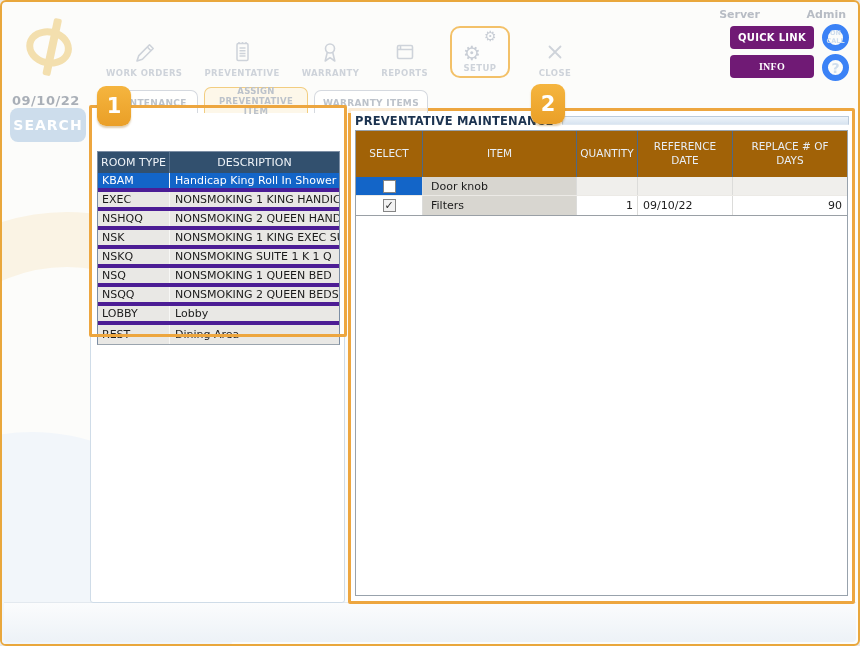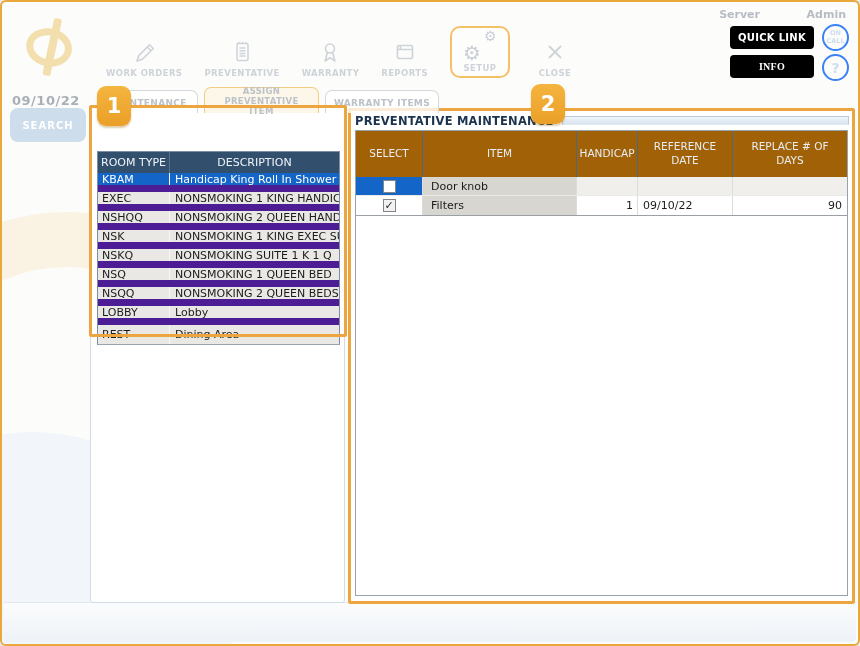--- a/index.html
+++ b/index.html
@@ -19,51 +19,51 @@
   .tool { display:flex; flex-direction:column; align-items:center; gap:4px; color:#ced3da; font-size:8.5px; font-weight:bold; letter-spacing:.4px; min-width:46px; }
   .tool svg { display:block; }
   .setup-box { border:2px solid #f3c169; border-radius:10px; padding:5px 10px 3px; background:rgba(255,255,255,.4); }
   .gears-wrap { position:relative; width:36px; height:26px; color:#c9ced6; }
   .gear-big   { position:absolute; left:1px; bottom:-4px; font-size:20px; line-height:1; }
   .gear-small { position:absolute; right:1px; top:-4px; font-size:14px; line-height:1; }
 
   .hdr-label { position:absolute; color:#b7bcc4; font-size:11px; font-weight:bold; z-index:1; }
   .server-label { right:98px; top:6px; }
   .admin-label  { right:12px; top:6px; }
-  .blue-btn { position:absolute; right:44px; width:84px; height:23px; background:#000000; border-radius:4px; color:#fff; font-weight:bold; font-size:10px; line-height:23px; text-align:center; letter-spacing:.3px; z-index:1; }
+  .blue-btn { position:absolute; right:44px; width:84px; height:23px; background:#701a75; border-radius:4px; color:#fff; font-weight:bold; font-size:10px; line-height:23px; text-align:center; letter-spacing:.3px; z-index:1; }
   .btn-quicklink { top:24px; }
   .btn-info      { top:53px;font-family:Liberation Serif, serif; }
-  .circle-btn { position:absolute; right:9px; width:27px; height:27px; border-radius:50%; border:2px solid #3b82f6; color:#cfdded; display:flex; align-items:center; justify-content:center; text-align:center; z-index:1; }
+  .circle-btn { position:absolute; right:9px; width:27px; height:27px; border-radius:50%; border:6px solid #3b82f6; color:#cfdded; display:flex; align-items:center; justify-content:center; text-align:center; z-index:1; }
   .oncall { top:22px; font-size:6.5px; font-weight:bold; line-height:1.15; }
   .help   { top:52px; font-size:14px; font-weight:bold; }
 
   .date-label { position:absolute; left:10px; top:91px; color:#a9afb7; font-size:13px; font-weight:bold; letter-spacing:.5px; z-index:1; }
-  .search-btn { position:absolute; left:8px; top:106px; width:76px; height:34px; background:#cdddec; border-radius:8px; color:#fff; font-weight:bold; font-size:10px; letter-spacing:1px; display:flex; align-items:center; justify-content:center; z-index:1; }
+  .search-btn { position:absolute; left:8px; top:106px; width:76px; height:34px; background:#cdddec; border-radius:8px; color:#fff; font-weight:bold; font-size:14px; letter-spacing:1px; display:flex; align-items:center; justify-content:center; z-index:1; }
 
   
   .tabs { position:absolute; left:96px; top:85px; display:flex; gap:6px; align-items:flex-end; z-index:3; }
   .tab { height:23px; padding:2px 8px 0; border:1px solid #d5d9df; border-bottom:none; border-radius:7px 7px 0 0; background:rgba(255,255,255,.78); color:#bcc2ca; font-weight:bold; font-size:9px; letter-spacing:.3px; text-align:center; display:flex; align-items:center; justify-content:center; min-width:100px; }
-  .tab-wide { width:115px; font-size:8.5px; line-height:1.2; padding:1px 21px 0; }
+  .tab-wide { width:104px; font-size:8.5px; line-height:1.2; padding:1px 21px 0; }
   .tab.active { background:#fdf7e9; border-color:#f2cd80; height:26px; }
 
   
   .badge { position:absolute; width:34px; height:40px; background:linear-gradient(#f5b53f,#ea9f27); border-radius:9px; color:#fff; font-weight:bold; font-size:21px; display:flex; align-items:center; justify-content:center; z-index:20; box-shadow:0 2px 2px rgba(160,110,20,.35); }
   .badge-1 { left:95px; top:84px; }
   .badge-2 { left:529px; top:82px; }
 
   
   .left-panel { position:absolute; left:88px; top:104px; width:255px; height:497px; background:#fff; border:1px solid #cfdce8; border-radius:3px; z-index:2; }
   .frame-1 { position:absolute; left:87px; top:103px; width:258px; height:232px; border:3px solid #EDA63F; border-radius:2px; z-index:10; pointer-events:none; }
 
   .room-table { position:absolute; left:95px; top:126px; width:243px; z-index:4; border:1px solid #7c8ea4; border-bottom:1px solid #9aa4ae; font-size:11px; background:#e9e8e5;margin-top:23px; }
   .room-head { display:flex; background:#32506E; color:#eef3f8; height:21px; }
   .room-head .hc { display:flex; align-items:center; justify-content:center; }
   .hc-type { width:72px; border-right:1px solid #56708c; }
   .hc-desc { flex:1; }
-  .room-row { display:flex; height:19px; align-items:center; background:#e9e8e5; border-bottom:7px solid #4c1d95; color:#1c1c1c; cursor:default; }
+  .room-row { display:flex; height:19px; align-items:center; background:#e9e8e5; border-bottom:4px solid #4c1d95; color:#1c1c1c; cursor:default; }
   .room-row:last-child { border-bottom:none; }
   .rc-type { width:72px; padding-left:4px; border-right:1px solid #f7f7f5; overflow:hidden; white-space:nowrap; align-self:stretch; display:flex; align-items:center; }
   .rc-desc { flex:1; padding-left:5px; overflow:hidden; white-space:nowrap; }
   .room-row.selected { background:#1365C8; color:#fff; }
 
   
   .right-frame { position:absolute; left:346px; top:106px; width:507px; height:496px; border:3px solid #EDA63F; border-radius:2px; background:#fff; z-index:2; }
   .pm-title-row { display:flex; align-items:center; height:17px; padding:2px 3px 0 4px; }
   .pm-title { font-weight:bold; font-size:11.5px; color:#1c3350; letter-spacing:.2px; white-space:nowrap; }
   .pm-title-strip { flex:1; height:9px; margin-left:8px; background:linear-gradient(#eef4fa,#d8e4f0); border:1px solid #bccbdb; border-bottom-color:#e0e9f2; }
@@ -239,21 +239,21 @@
 
   <div class="right-frame">
     <div class="pm-title-row">
       <span class="pm-title">PREVENTATIVE MAINTENANCE</span>
       <span class="pm-title-strip"></span>
     </div>
     <div class="pm-grid">
       <div class="pm-head">
         <div class="phc phc-select">SELECT</div>
         <div class="phc phc-item">ITEM</div>
-        <div class="phc phc-qty">HANDICAP</div>
+        <div class="phc phc-qty">QUANTITY</div>
         <div class="phc phc-date">REFERENCE DATE</div>
         <div class="phc phc-days">REPLACE # OF DAYS</div>
       </div>
       <div class="pm-rows">
   <div class="pm-row current">
     <div class="cell c-select">
       <span class="cb"></span>
     </div>
     <div class="cell c-item">Door knob</div>
     <div class="cell c-qty"></div>

